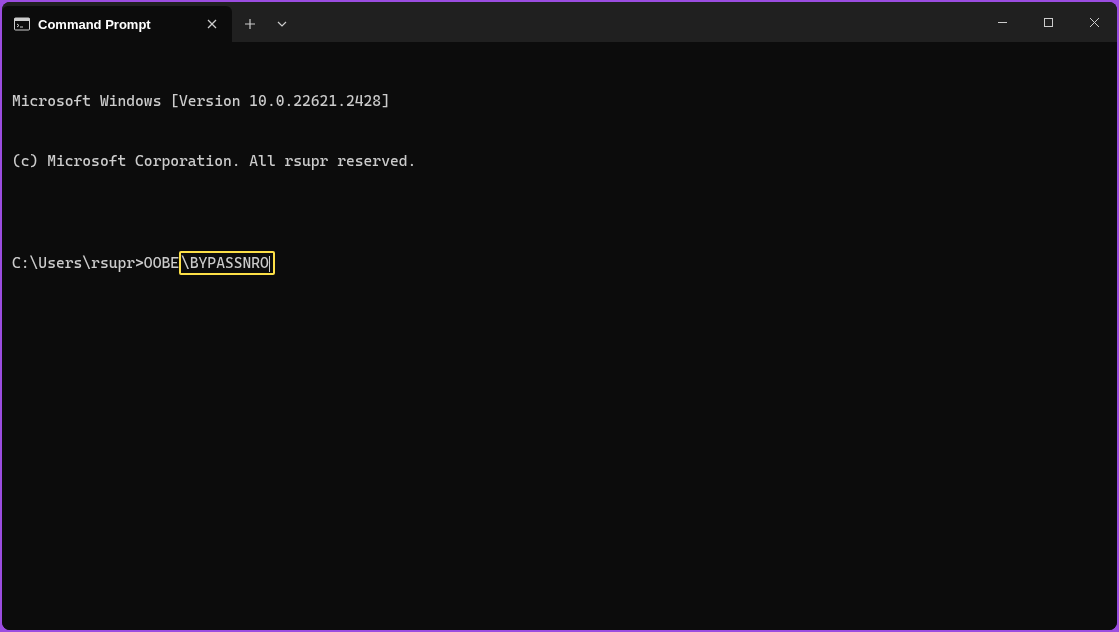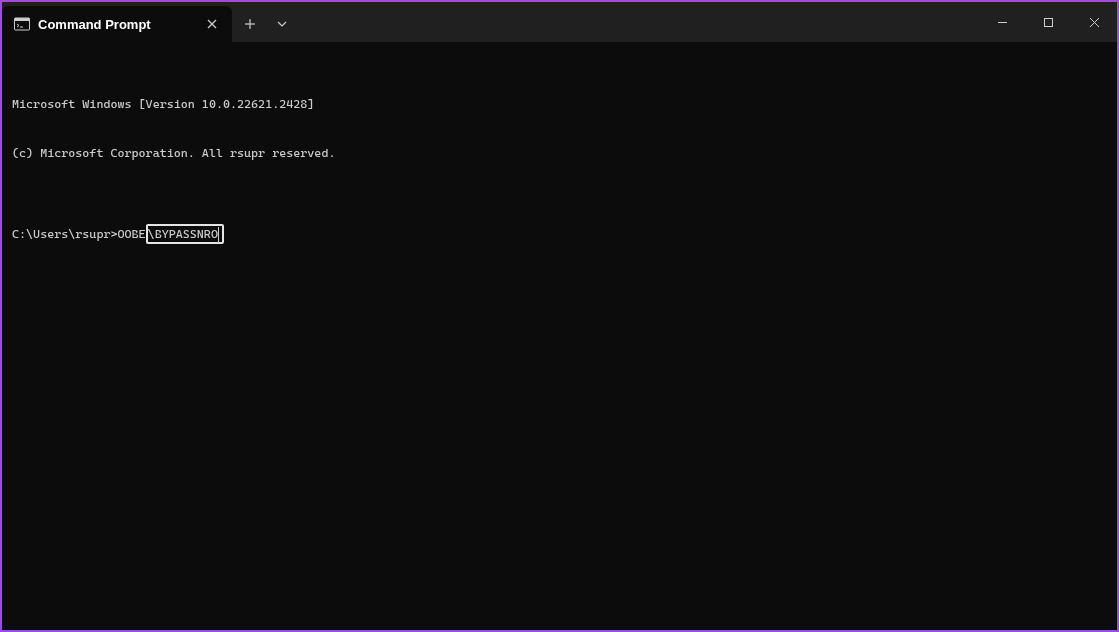--- a/index.html
+++ b/index.html
@@ -8,21 +8,21 @@
     background: #9b4de0;
     padding: 2px;
     font-family: "Segoe UI", sans-serif;
   }
   .window {
     width: 100%;
     height: 100%;
     background: #0c0c0c;
     display: flex;
     flex-direction: column;
-    border-radius: 0;
+    border-radius: 8px;
     overflow: hidden;
   }
   .titlebar {
     height: 40px;
     background: #202020;
     display: flex;
     align-items: stretch;
     user-select: none;
   }
   .tab {
@@ -85,31 +85,31 @@
     width: 46px;
     display: flex;
     align-items: center;
     justify-content: center;
     color: #cccccc;
   }
   .win-btn svg { width: 11px; height: 11px; }
   .terminal {
     flex: 1;
     background: #0c0c0c;
-    padding: 22px 10px;
+    padding: 8px 10px;
     font-family: Consolas, "Cascadia Mono", monospace;
-    font-size: 12px;
+    font-size: 15px;
     line-height: 1.35;
     color: #cccccc;
     white-space: pre;
     overflow: hidden;
   }
   .term-line { display: block; }
   .highlight-box {
-    border: 2px solid #e5e5e5;
+    border: 2px solid #fde047;
     padding: 1px 3px 1px 0;
     border-radius: 2px;
   }
   .cursor {
     display: inline-block;
     width: 1px;
     height: 16px;
     background: #cccccc;
     vertical-align: middle;
     margin-left: 0;

